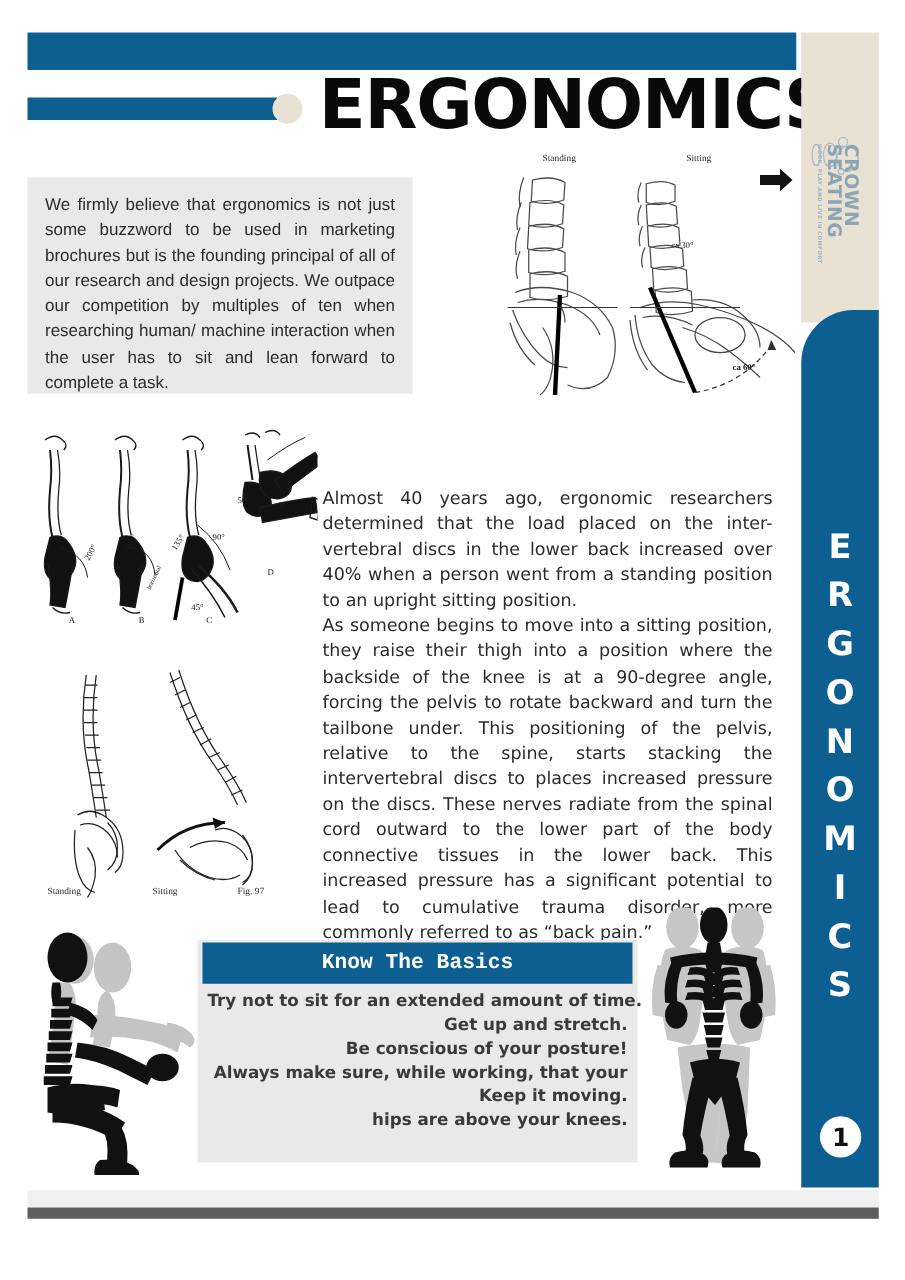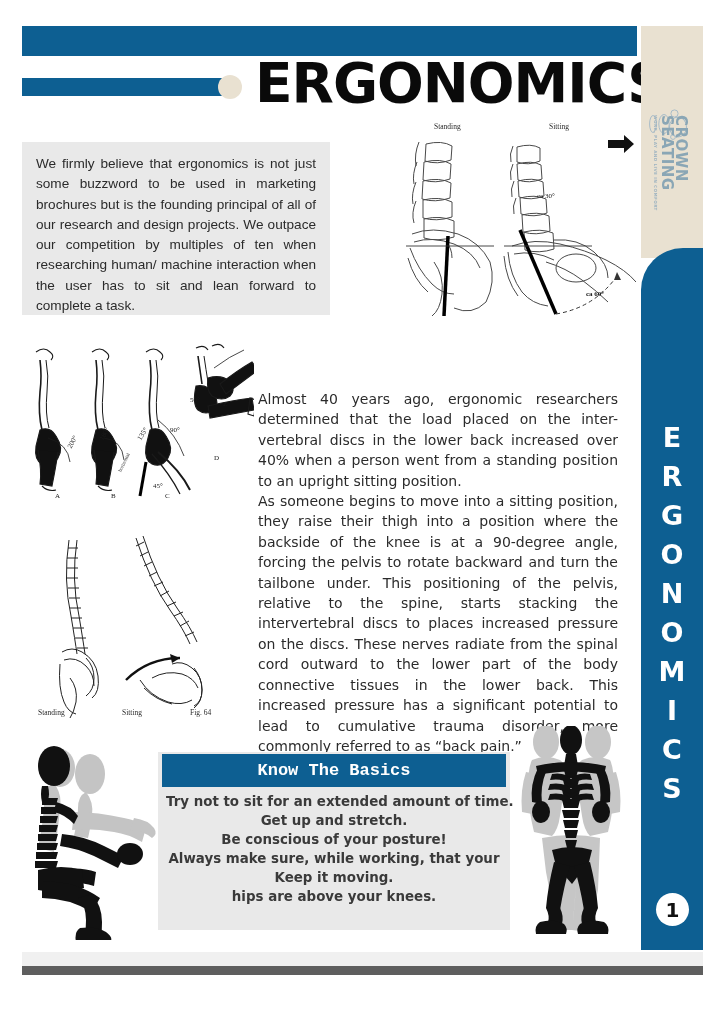--- a/index.html
+++ b/index.html
@@ -240,21 +240,21 @@
     left: 8px;
     top: 40px;
     width: 336px;
     text-align: center;
     font-family: "DejaVu Sans", sans-serif;
     font-size: 13.4px;
     font-weight: bold;
     line-height: 19px;
     color: #3a3a3a;
   }
-  .basics-body div { white-space: nowrap; }
+  .basics-body div { white-space: nowrap; text-align: right; }
 
   
   .footer-light {
     position: absolute;
     left: 22px;
     top: 952px;
     width: 681px;
     height: 14px;
     background: #f0f0f0;
   }
@@ -428,21 +428,21 @@
         <path d="M190 36 q14 -4 22 4 q6 8 0 14 q-8 6 -18 0 q-6 -6 -4 -18 z" fill="#111"></path>
         <path d="M202 42 q18 -14 32 -22 l6 8 q-16 12 -32 24 z" fill="#111"></path>
         <path d="M196 26 q16 -12 30 -18" stroke-width="0.8"></path>
       </g>
     </svg>
   </div>
 
   <div class="fig fig-posture">
     <div class="fig-caption" style="left:14px; top:180px;">Standing</div>
     <div class="fig-caption" style="left:98px; top:180px;">Sitting</div>
-    <div class="fig-caption" style="left:166px; top:180px;">Fig. 64</div>
+    <div class="fig-caption" style="left:166px; top:180px;">Fig. 97</div>
     <svg width="230" height="198" viewBox="0 0 230 198">
       <g fill="none" stroke="#222" stroke-width="1">
 
         <path d="M45 12 q-6 40 2 76 q4 24 6 38"></path>
         <path d="M53 12 q-6 40 2 76 q4 24 6 38"></path>
         <path d="M44 20 h10 M43 30 h11 M43 40 h11 M43 50 h11 M44 60 h11 M45 70 h11 M46 80 h11 M47 90 h11 M49 100 h11 M51 110 h11 M53 120 h11"></path>
 
         <path d="M38 124 q10 -6 20 0 q14 8 16 24 q2 16 -6 22"></path>
         <path d="M40 132 q12 -4 22 6 q8 8 8 20"></path>
         <path d="M36 136 q-2 24 4 38 q4 10 12 12"></path>

